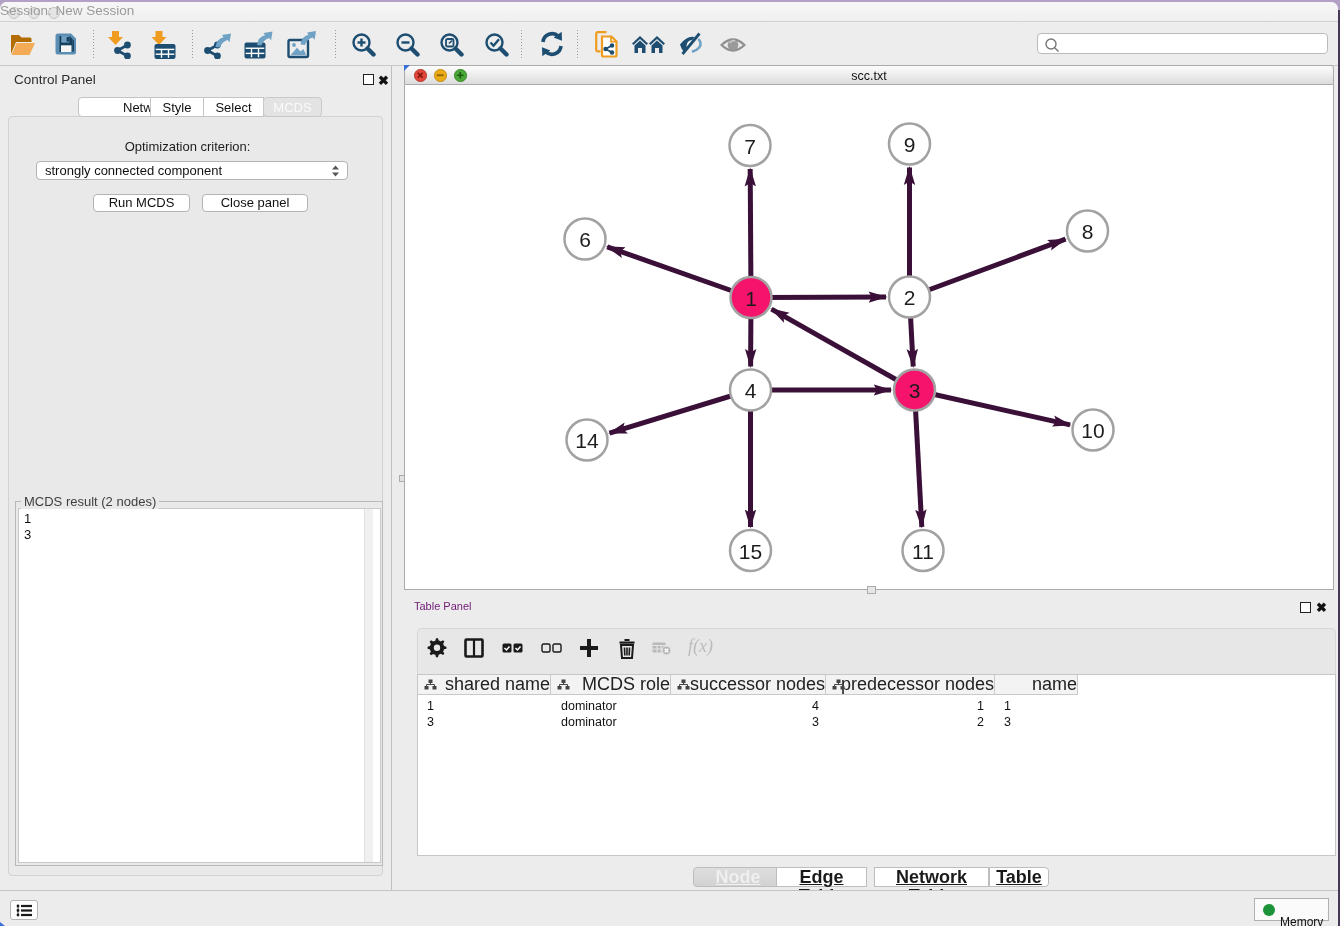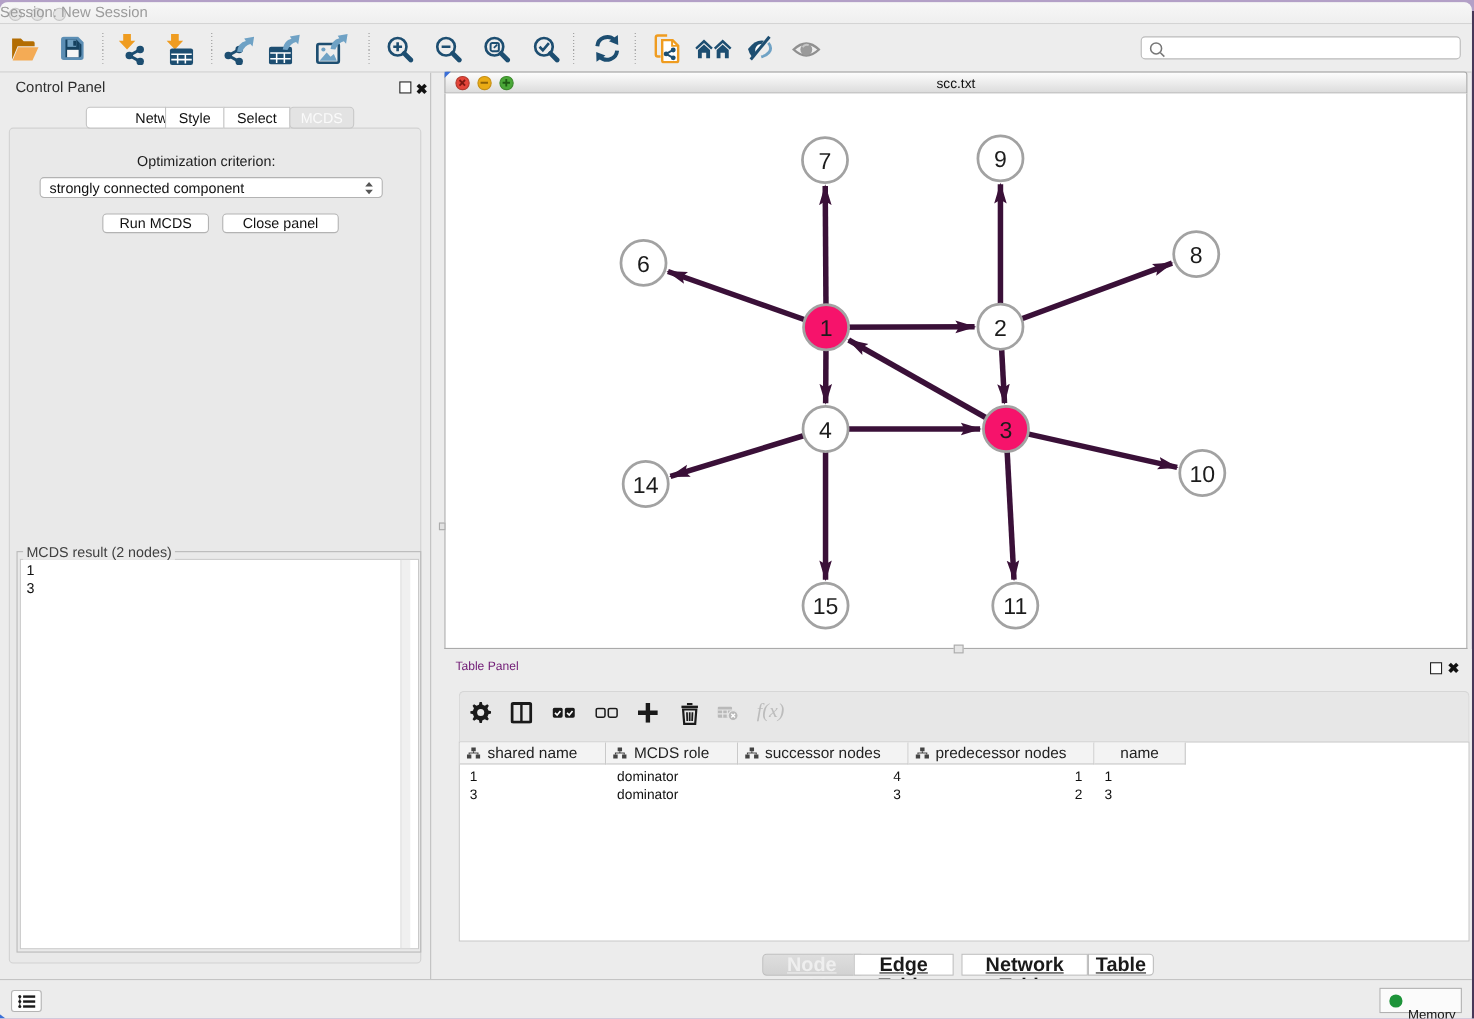--- a/index.html
+++ b/index.html
@@ -40,21 +40,21 @@
 #nettitle { left:0; top:0; width:930px; height:20px; background:linear-gradient(#fdfdfd,#dcdcdc); border:1px solid #aaa; border-radius:3px 3px 0 0; }
 .light { width:12.5px; height:12.5px; border-radius:50%; top:3px; text-align:center; }
 #netname { width:100%; text-align:center; top:3px; font-size:12.5px; color:#111; }
 #netcanvas { left:0; top:20px; width:930px; height:505px; background:#fff; border:1px solid #aaa; border-top:none; }
 
 
 #tpanel { left:404px; top:588px; width:934px; height:300px; background:#ececec; }
 #tp-title { left:10px; top:10px; font-size:11px; color:#701a75; }
 #tp-toolbar { left:13px; top:38px; width:919px; height:46px; background:#e7e7e7; border:1px solid #d6d6d6; border-bottom:none; border-radius:5px 5px 0 0; }
 #ttable { left:13px; top:84px; width:919px; height:182px; background:#fff; border:1px solid #c6c6c6; }
-.thcell { position:absolute; top:0; height:20px; background:#f3f3f3; border-right:1px solid #c9c9c9; border-bottom:1px solid #c9c9c9; font-size:14px; color:#222; text-align:center; line-height:19px; }
+.thcell { position:absolute; top:0; height:20px; background:#f3f3f3; border-right:1px solid #c9c9c9; border-bottom:1px solid #c9c9c9; font-size:18px; color:#222; text-align:right; line-height:19px; }
 .trow { position:absolute; font-size:12.5px; color:#111; height:16px; line-height:16px; }
 .hico { position:absolute; left:6px; top:4px; }
 .btab { position:absolute; top:277px; height:20px; background:#fff; border:1px solid #bdbdbd; font-size:18px; font-weight:600; color:#1a1a1a; text-align:center; line-height:19px;text-decoration:underline; }
 
 
 #statusbar { left:0; top:888px; width:1338px; height:34px; background:#ececec; border-top:1px solid #c4c4c4; }
 #listbtn { left:10px; top:9px; width:28px; height:20px; background:#fdfdfd; border:1px solid #b4b4b4; border-radius:3px; }
 #membtn { left:1254px; top:7px; width:75px; height:23px; background:#fbfbfb; border:1px solid #b1b1b1; font-size:12px; color:#111; }
 </style>
 </head>

